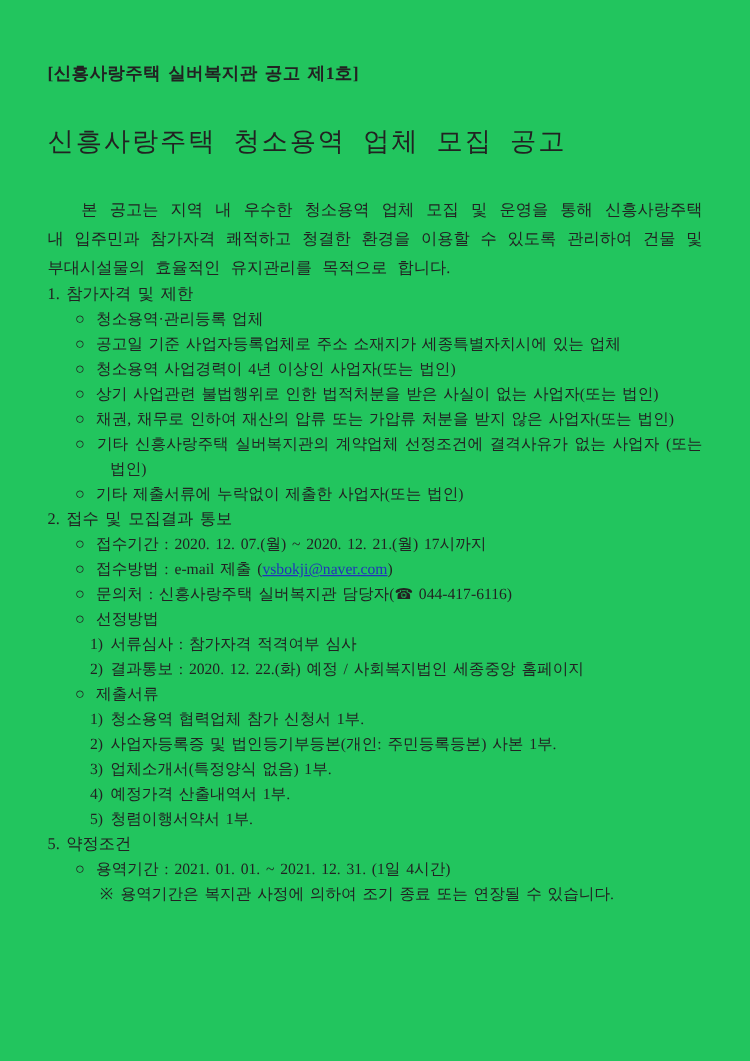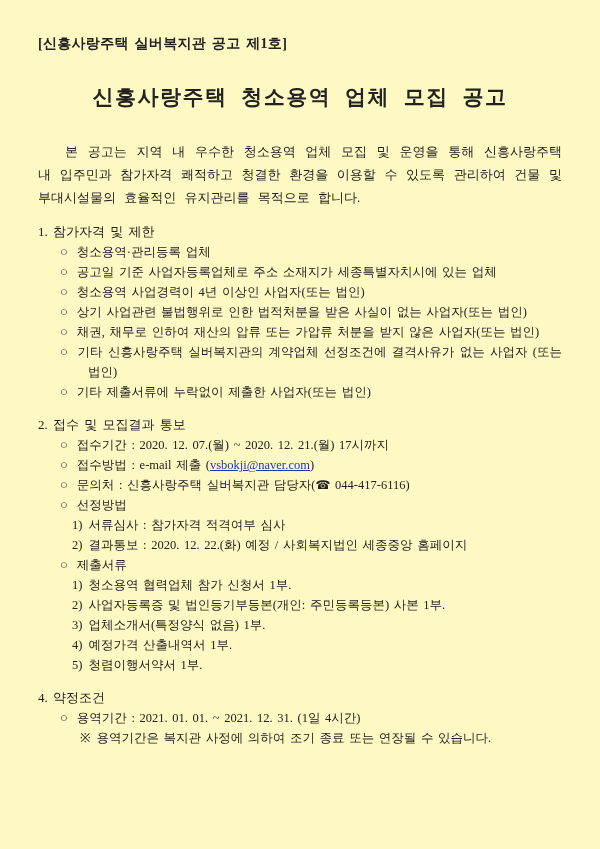--- a/index.html
+++ b/index.html
@@ -1,51 +1,50 @@
 <!DOCTYPE html>
 <html><head>
 <meta charset="utf-8">
 <style>
   * { box-sizing: border-box; }
   html, body { margin: 0; padding: 0; background: #ffffff; }
   .page {
     position: relative;
     width: 600px;
     height: 849px;
-    background: #fef9c3;
-    padding: 34px 38px 0 38px;
+    background: #22c55e;
+    padding: 50px 38px 0 38px;
     overflow: hidden;
     font-family: "Liberation Serif", "DejaVu Serif", serif;
     color: #222222;
   }
   .doc-header {
     font-size: 14px;
     font-weight: 700;
     letter-spacing: 0.3px;
     line-height: 20px;
     word-spacing: 2px;
   }
   .doc-title {
     margin: 30px 0 0 0;
-    text-align: center;
     font-size: 21px;
-    font-weight: 700;
+    font-weight: 400;
     line-height: 26px;
     letter-spacing: 1.5px;
     word-spacing: 7px;
   }
   .intro {
     margin: 30px 0 0 0;
     font-size: 13px;
     line-height: 23px;
     text-align: justify;
     text-indent: 27px;
     word-spacing: 5px;
   }
-  .section { margin-top: 13px; }
+  .section { margin-top: 0; }
   .section.first { }
   .section-heading {
     font-size: 13px;
     line-height: 20px;
     word-spacing: 2px;
   }
   .item {
     font-size: 12.5px;
     line-height: 20px;
     word-spacing: 1.5px;
@@ -93,18 +92,18 @@
         <div class="item sub"><span class="marker">1)</span>서류심사 : 참가자격 적격여부 심사</div>
         <div class="item sub"><span class="marker">2)</span>결과통보 : 2020. 12. 22.(화) 예정 / 사회복지법인 세종중앙 홈페이지</div>
         <div class="item bullet"><span class="marker">○</span>제출서류</div>
         <div class="item sub"><span class="marker">1)</span>청소용역 협력업체 참가 신청서 1부.</div>
         <div class="item sub"><span class="marker">2)</span>사업자등록증 및 법인등기부등본(개인: 주민등록등본) 사본 1부.</div>
         <div class="item sub"><span class="marker">3)</span>업체소개서(특정양식 없음) 1부.</div>
         <div class="item sub"><span class="marker">4)</span>예정가격 산출내역서 1부.</div>
         <div class="item sub"><span class="marker">5)</span>청렴이행서약서 1부.</div>
       </div>
       <div class="section">
-        <div class="section-heading">4. 약정조건</div>
+        <div class="section-heading">5. 약정조건</div>
         <div class="item bullet"><span class="marker">○</span>용역기간 : 2021. 01. 01. ~ 2021. 12. 31. (1일 4시간)</div>
         <div class="item note"><span class="marker">※</span>용역기간은 복지관 사정에 의하여 조기 종료 또는 연장될 수 있습니다.</div>
       </div>
     </div>
 </div>
 
 </body></html>

